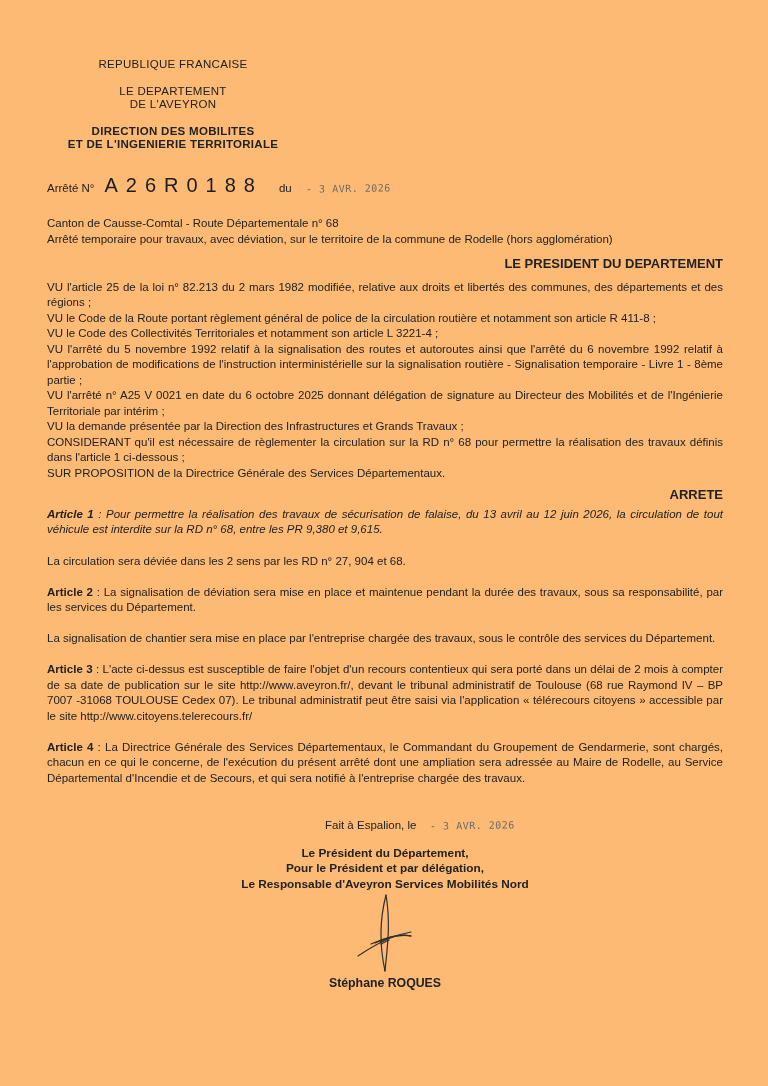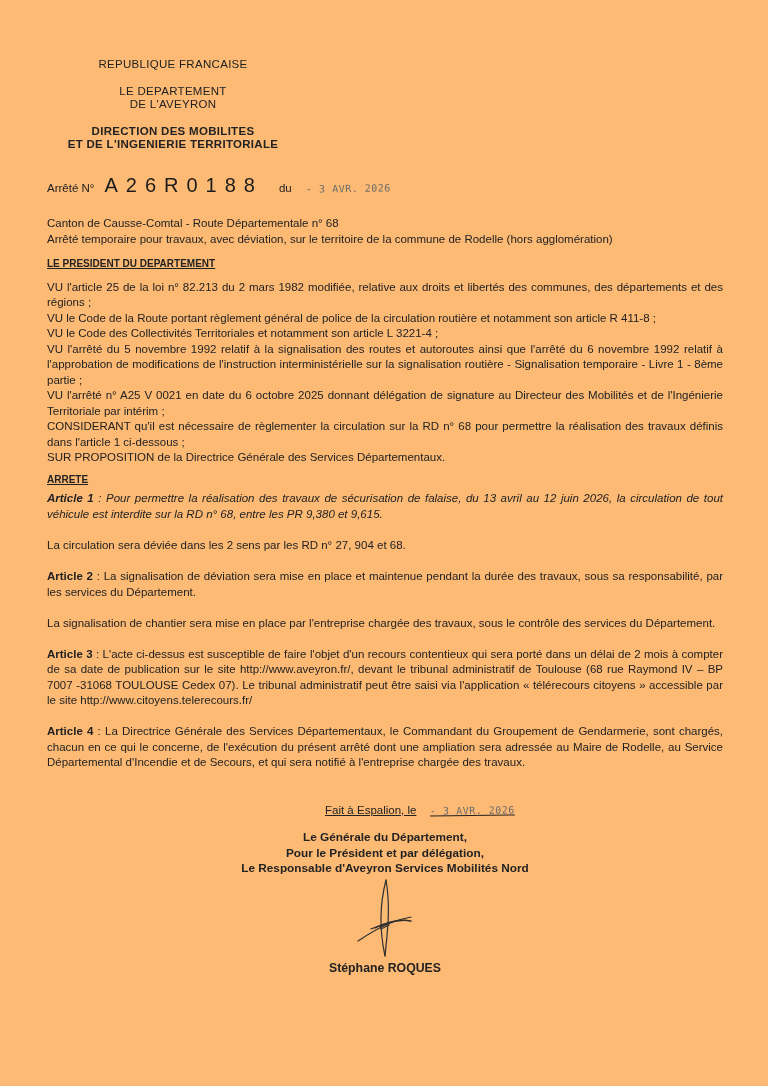--- a/index.html
+++ b/index.html
@@ -36,35 +36,35 @@
     color: #6b6b6b; font-size: 10px; letter-spacing: 0.5px;
     display: inline-block; transform: rotate(-0.8deg);
     margin-left: 14px; white-space: nowrap;
   }
 
   
   .subject { margin-top: 20px; }
   .subject p { margin: 0; }
 
   .center-head {
-    text-align: left; font-size: 10px; font-weight: bold;
-    margin: 9px 0 8px; line-height: 15.5px; text-decoration: underline;
+    text-align: right; font-size: 13px; font-weight: bold;
+    margin: 9px 0 8px; line-height: 15.5px;
   }
   .center-head.arrete { margin: 6px 0 4px; }
 
   
   .recitals p { margin: 0; text-align: justify; }
 
   
   .articles p { margin: 15.5px 0 0; text-align: justify; }
   .articles p:first-child { margin-top: 3px; font-style: italic; }
   .articles p.cont { margin-top: 16px; }
 
   
-  .fait-row { margin-top: 32px; margin-left: 278px; display: flex; align-items: baseline; white-space: nowrap; text-decoration: underline; }
+  .fait-row { margin-top: 32px; margin-left: 278px; display: flex; align-items: baseline; white-space: nowrap; }
   .sig-block { margin-top: 12px; text-align: center; font-weight: bold; }
   .sig-block p { margin: 0; line-height: 15.5px; font-size: 11.8px; }
   .sig-scribble { display: block; margin: 2px auto 0 auto; }
   .sig-name { margin-top: 2px !important; font-size: 12.3px !important; }
 </style>
 </head>
 <body>
 
 <div class="page">
 
@@ -89,20 +89,21 @@
   </div>
 
   <h2 class="center-head">LE PRESIDENT DU DEPARTEMENT</h2>
 
   <div class="recitals">
     <p>VU l'article 25 de la loi n° 82.213 du 2 mars 1982 modifiée, relative aux droits et libertés des communes, des départements et des régions ;</p>
     <p>VU le Code de la Route portant règlement général de police de la circulation routière et notamment son article R 411-8 ;</p>
     <p>VU le Code des Collectivités Territoriales et notamment son article L 3221-4 ;</p>
     <p>VU l'arrêté du 5 novembre 1992 relatif à la signalisation des routes et autoroutes ainsi que l'arrêté du 6 novembre 1992 relatif à l'approbation de modifications de l'instruction interministérielle sur la signalisation routière - Signalisation temporaire - Livre 1 - 8ème partie ;</p>
     <p>VU l'arrêté n° A25 V 0021 en date du 6 octobre 2025 donnant délégation de signature au Directeur des Mobilités et de l'Ingénierie Territoriale par intérim ;</p>
+    <p>VU la demande présentée par la Direction des Infrastructures et Grands Travaux ;</p>
     <p>CONSIDERANT qu'il est nécessaire de règlementer la circulation sur la RD n° 68 pour permettre la réalisation des travaux définis dans l'article 1 ci-dessous ;</p>
     <p>SUR PROPOSITION de la Directrice Générale des Services Départementaux.</p>
   </div>
 
   <h2 class="center-head arrete">ARRETE</h2>
 
   <div class="articles">
     <p><b>Article 1</b><span> : Pour permettre la réalisation des travaux de sécurisation de falaise, du 13 avril au 12 juin 2026, la circulation de tout véhicule est interdite sur la RD n° 68, entre les PR 9,380 et 9,615.</span></p>
     <p class="cont">La circulation sera déviée dans les 2 sens par les RD n° 27, 904 et 68.</p>
     <p><b>Article 2</b><span> : La signalisation de déviation sera mise en place et maintenue pendant la durée des travaux, sous sa responsabilité, par les services du Département.</span></p>
@@ -110,21 +111,21 @@
     <p><b>Article 3</b><span> : L'acte ci-dessus est susceptible de faire l'objet d'un recours contentieux qui sera porté dans un délai de 2 mois à compter de sa date de publication sur le site http://www.aveyron.fr/, devant le tribunal administratif de Toulouse (68 rue Raymond IV – BP 7007 -31068 TOULOUSE Cedex 07). Le tribunal administratif peut être saisi via l'application « télérecours citoyens » accessible par le site http://www.citoyens.telerecours.fr/</span></p>
     <p><b>Article 4</b><span> : La Directrice Générale des Services Départementaux, le Commandant du Groupement de Gendarmerie, sont chargés, chacun en ce qui le concerne, de l'exécution du présent arrêté dont une ampliation sera adressée au Maire de Rodelle, au Service Départemental d'Incendie et de Secours, et qui sera notifié à l'entreprise chargée des travaux.</span></p>
   </div>
 
   <div class="fait-row">
     <span>Fait à Espalion, le</span>
     <span class="stamp">- 3 AVR. 2026</span>
   </div>
 
   <div class="sig-block">
-    <p>Le Générale du Département,</p>
+    <p>Le Président du Département,</p>
     <p>Pour le Président et par délégation,</p>
     <p>Le Responsable d'Aveyron Services Mobilités Nord</p>
 
     <svg class="sig-scribble" width="64" height="80" viewBox="0 0 64 80" fill="none" stroke="#2f2f2f" stroke-width="1.2" stroke-linecap="round">
       <path d="M33,1 C26,28 27,54 32,77"></path>
       <path d="M33,1 C38,30 34,56 32,77"></path>
       <path d="M5,62 C14,56 23,50 35,45 C44,41 53,39 58,38"></path>
       <path d="M18,50 C30,44 47,40 58,42"></path>
       <path d="M58,42 C46,39 32,44 22,49"></path>
       <path d="M27,48 l7,-3 m-6,5 l8,-4"></path>

